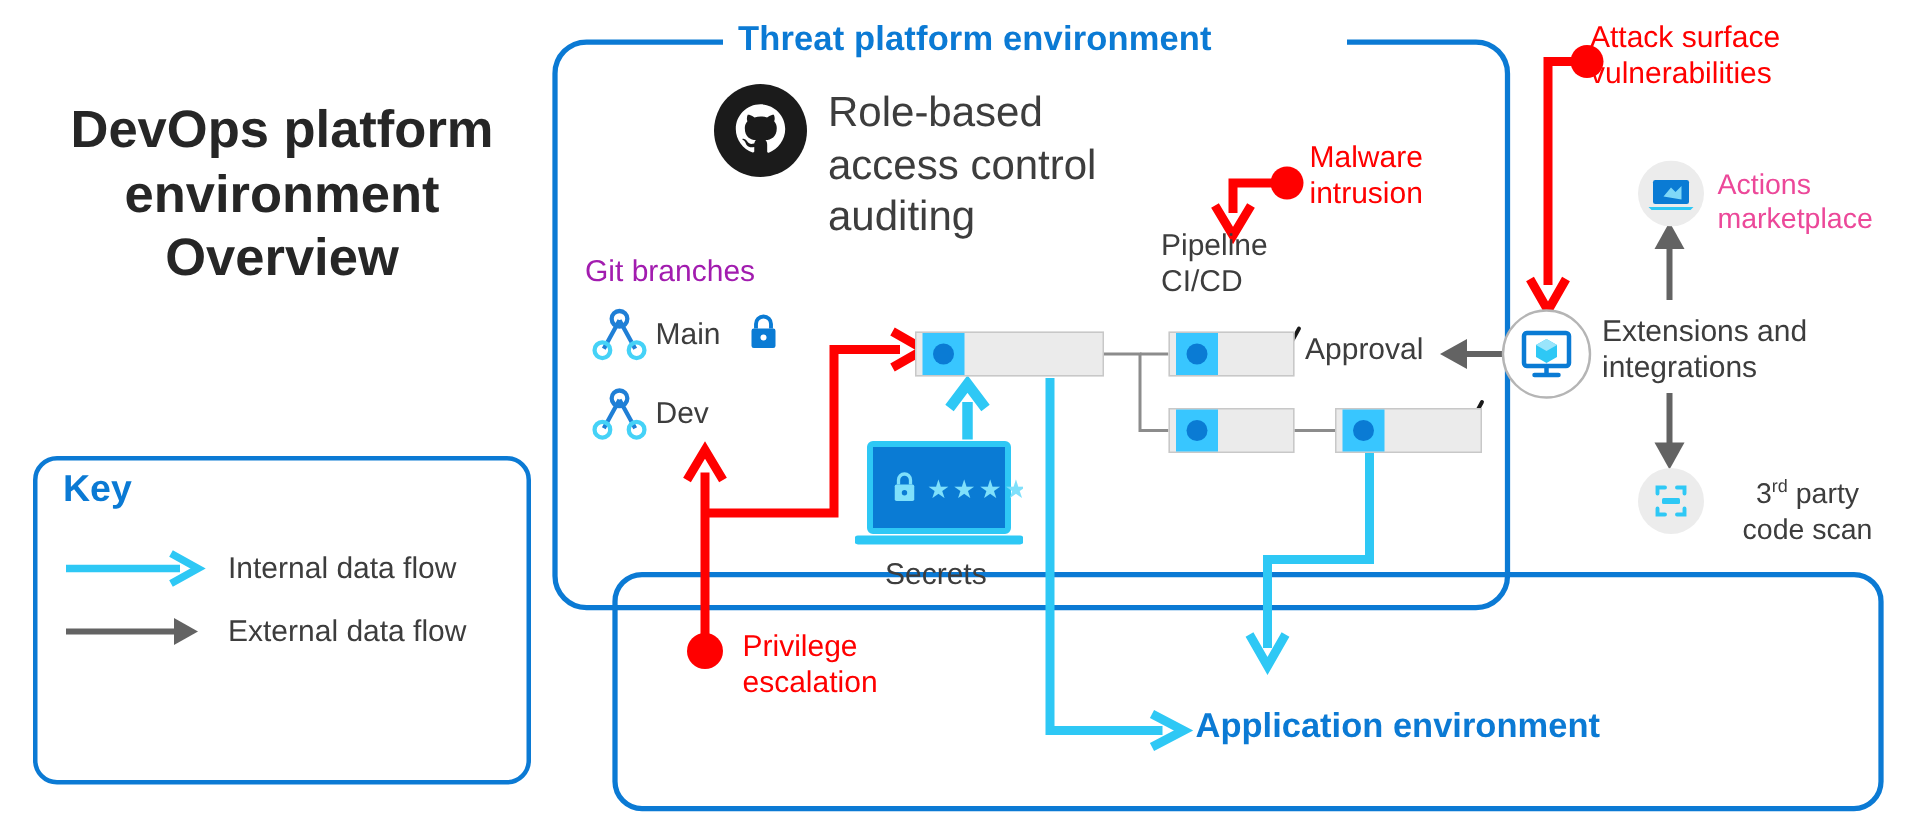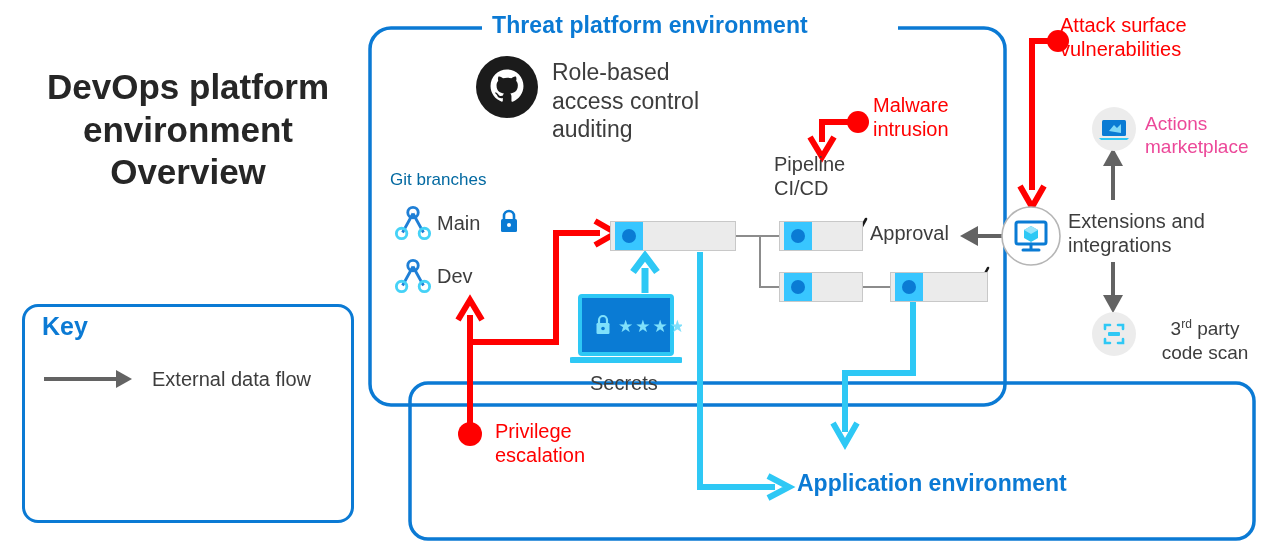--- a/index.html
+++ b/index.html
@@ -18,22 +18,22 @@
   #key-title{left:42px;top:312px;font-size:25px;font-weight:700;color:#0b7ad4;}
   .key-row{height:42px;display:flex;align-items:center;}
   #key-list{left:36px;top:358px;width:300px;}
   .key-label{font-size:20px;color:#3d3d3d;margin-left:8px;}
   .key-gfx{width:108px;height:30px;flex:0 0 108px;position:relative;}
 
   
   #devops-label{left:492px;top:12px;font-size:23px;font-weight:700;color:#0b7ad4;letter-spacing:.1px;}
   #app-label{left:797px;top:470px;font-size:23px;font-weight:700;color:#0b7ad4;}
 
-  #rbac-label{left:552px;top:58px;width:180px;font-size:23px;color:#3d3d3d;line-height:1.24;}
-  #git-branches-label{left:390px;top:170px;font-size:17px;color:#0369a1;}
+  #rbac-label{left:552px;top:58px;width:180px;font-size:28px;color:#3d3d3d;line-height:1.24;}
+  #git-branches-label{left:390px;top:170px;font-size:20px;color:#a21caf;}
   #branch-main-label{left:437px;top:212px;font-size:20px;color:#3d3d3d;}
   #branch-dev-label{left:437px;top:265px;font-size:20px;color:#3d3d3d;}
   #pipeline-label{left:774px;top:152px;width:130px;font-size:20px;color:#3d3d3d;line-height:1.2;}
   #approval-label{left:870px;top:222px;font-size:20px;color:#3d3d3d;}
   #secrets-label{left:590px;top:372px;font-size:20px;color:#3d3d3d;text-align:right;}
   #malware-label{left:873px;top:94px;width:110px;font-size:20px;color:#ff0000;line-height:1.18;}
   #attack-label{left:1060px;top:14px;width:180px;font-size:20px;color:#ff0000;line-height:1.18;}
   #privilege-label{left:495px;top:420px;width:130px;font-size:20px;color:#ff0000;line-height:1.18;}
   #actions-label{left:1145px;top:112px;width:130px;font-size:19px;color:#ec4899;line-height:1.22;}
   #extensions-label{left:1068px;top:209px;width:150px;font-size:20px;color:#3d3d3d;line-height:1.22;}
@@ -53,20 +53,29 @@
 </head>
 <body>
 
 <div class="abs" id="page-title">DevOps platform<br>environment<br>Overview</div>
 
 <div class="abs" id="key-box"></div>
 <div class="abs" id="key-title">Key</div>
 <div class="abs" id="key-list">
 
 
+  <div class="key-row">
+    <span class="key-gfx">
+      <svg width="108" height="30" viewBox="0 0 108 30">
+        <line x1="8" y1="15" x2="84" y2="15" stroke="#2ec8f5" stroke-width="5"></line>
+        <path d="M78 5 L96 15 L78 25" fill="none" stroke="#2ec8f5" stroke-width="5"></path>
+      </svg>
+    </span>
+    <span class="key-label">Internal data flow</span>
+  </div>
 
   <div class="key-row">
     <span class="key-gfx">
       <svg width="108" height="30" viewBox="0 0 108 30">
         <line x1="8" y1="15" x2="82" y2="15" stroke="#636363" stroke-width="4"></line>
         <path d="M80 6 L96 15 L80 24 Z" fill="#636363"></path>
       </svg>
     </span>
     <span class="key-label">External data flow</span>
   </div>

